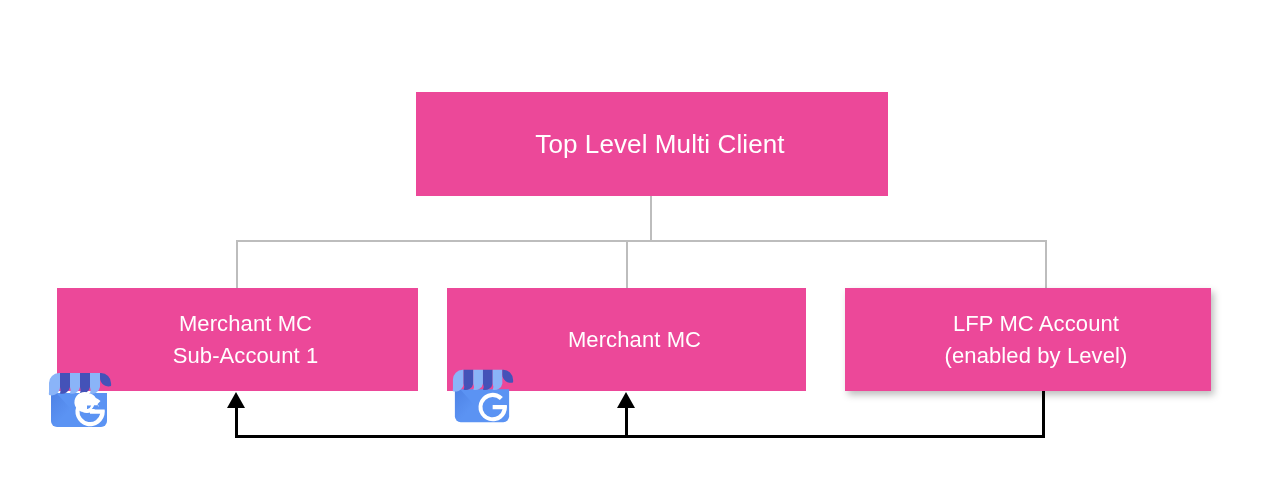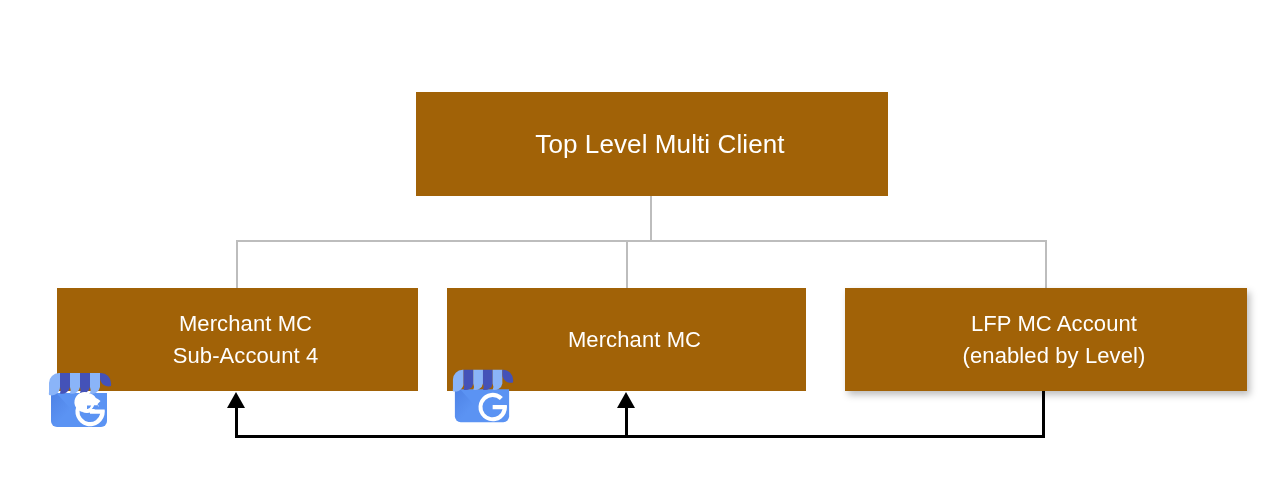--- a/index.html
+++ b/index.html
@@ -13,21 +13,21 @@
   #canvas {
     position: relative;
     width: 1286px;
     height: 501px;
     background: #ffffff;
     overflow: hidden;
   }
   .node {
     position: absolute;
     box-sizing: border-box;
-    background: #a16207;
+    background: #ec4899;
     color: #ffffff;
     display: flex;
     align-items: center;
     justify-content: center;
     text-align: center;
     line-height: 1.42;
     letter-spacing: 0.1px;
     z-index: 3;
     padding-left: 16px;
   }
@@ -60,21 +60,21 @@
   #node-sub2 {
     left: 447px;
     top: 288px;
     width: 359px;
     height: 103px;
     font-size: 22px;
   }
   #node-lfp {
     left: 845px;
     top: 288px;
-    width: 402px;
+    width: 366px;
     height: 103px;
     font-size: 22px;
     box-shadow: 3px 4px 7px rgba(0, 0, 0, 0.26);
   }
 
   
   .conn {
     position: absolute;
     background: #bdbdbd;
     z-index: 1;
@@ -201,21 +201,21 @@
 
   <div class="node" id="node-mca">
     <span class="lines">
       <span class="l1">Top Level Multi Client</span>
     </span>
   </div>
 
   <div class="node" id="node-sub1">
     <span class="lines">
       <span class="l1">Merchant MC</span>
-      <span class="l2">Sub-Account 4</span>
+      <span class="l2">Sub-Account 1</span>
     </span>
   </div>
 
   <div class="node" id="node-sub2">
     <span class="lines">
       <span class="l1">Merchant MC</span>
     </span>
   </div>
 
   <div class="node" id="node-lfp">

